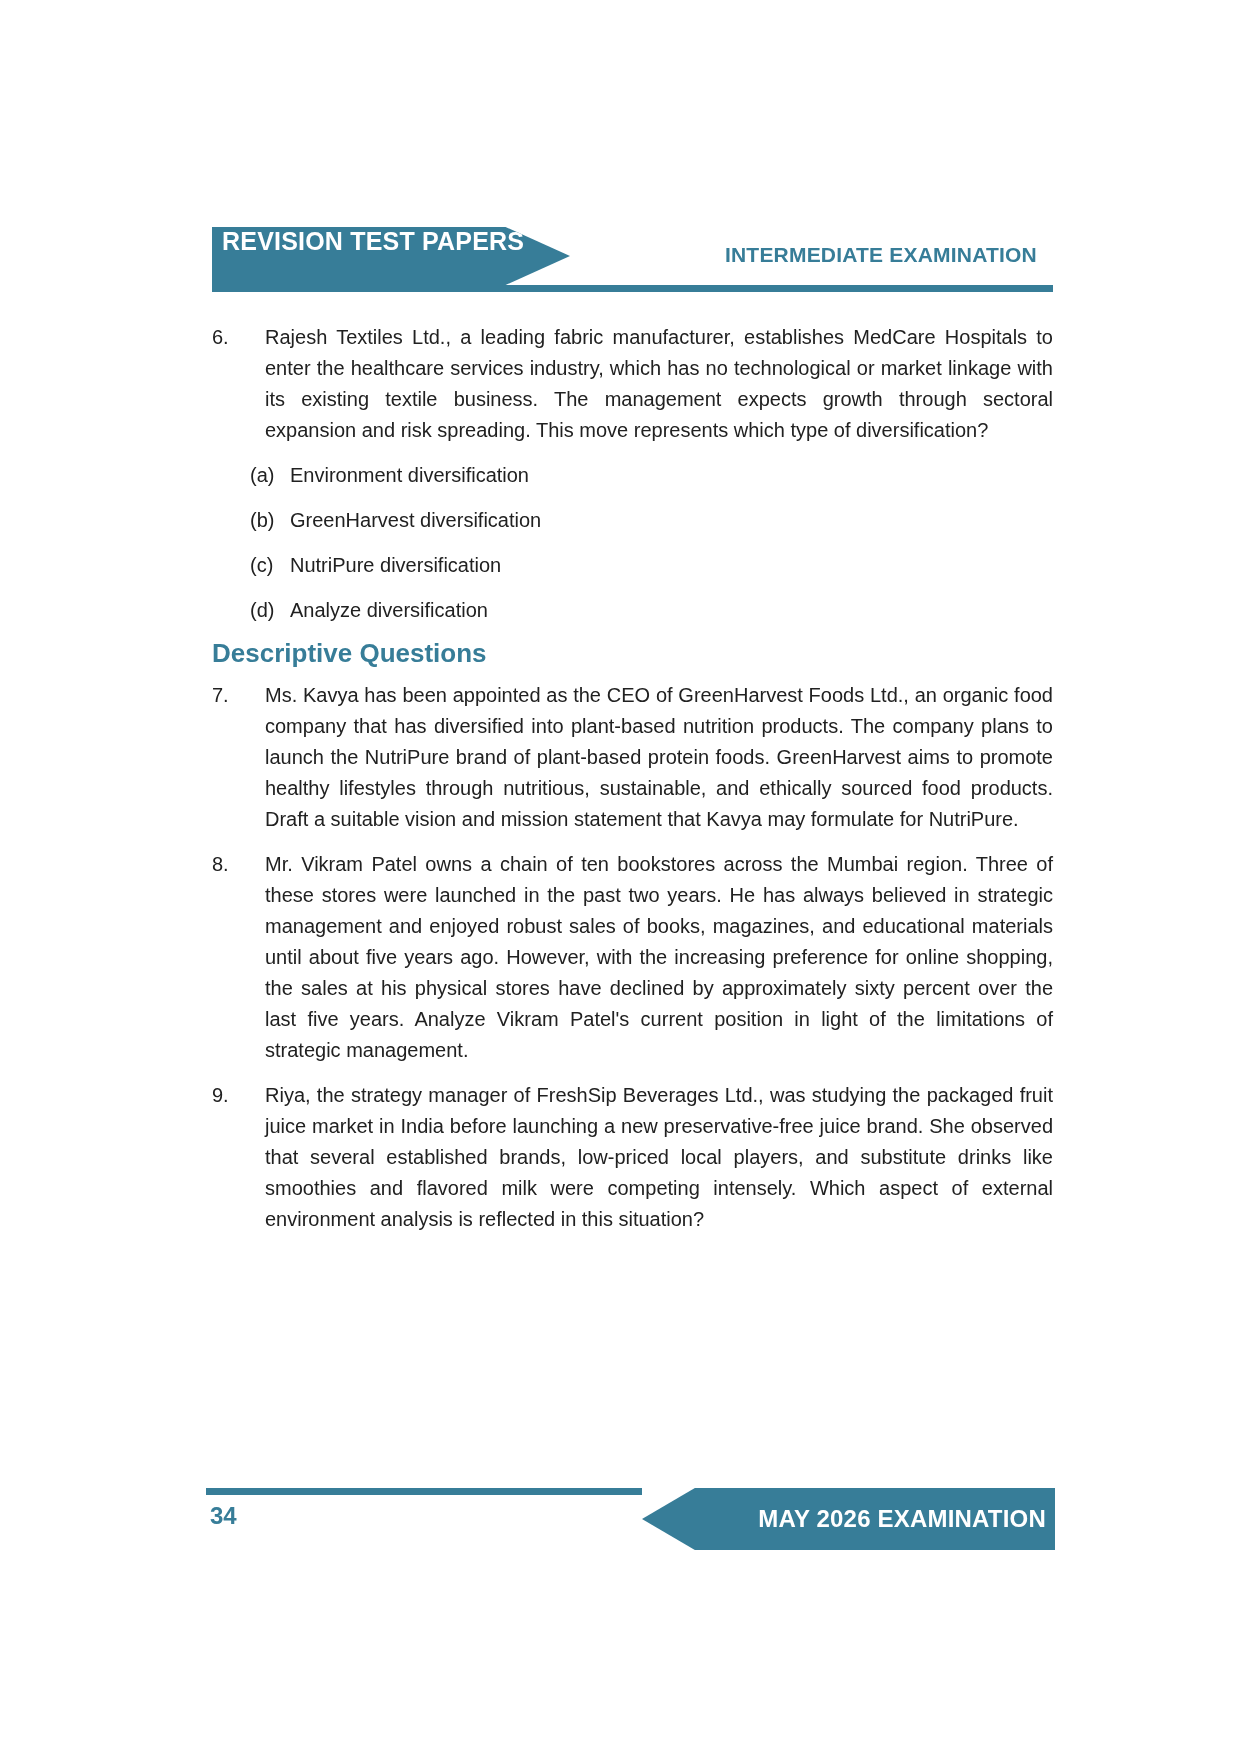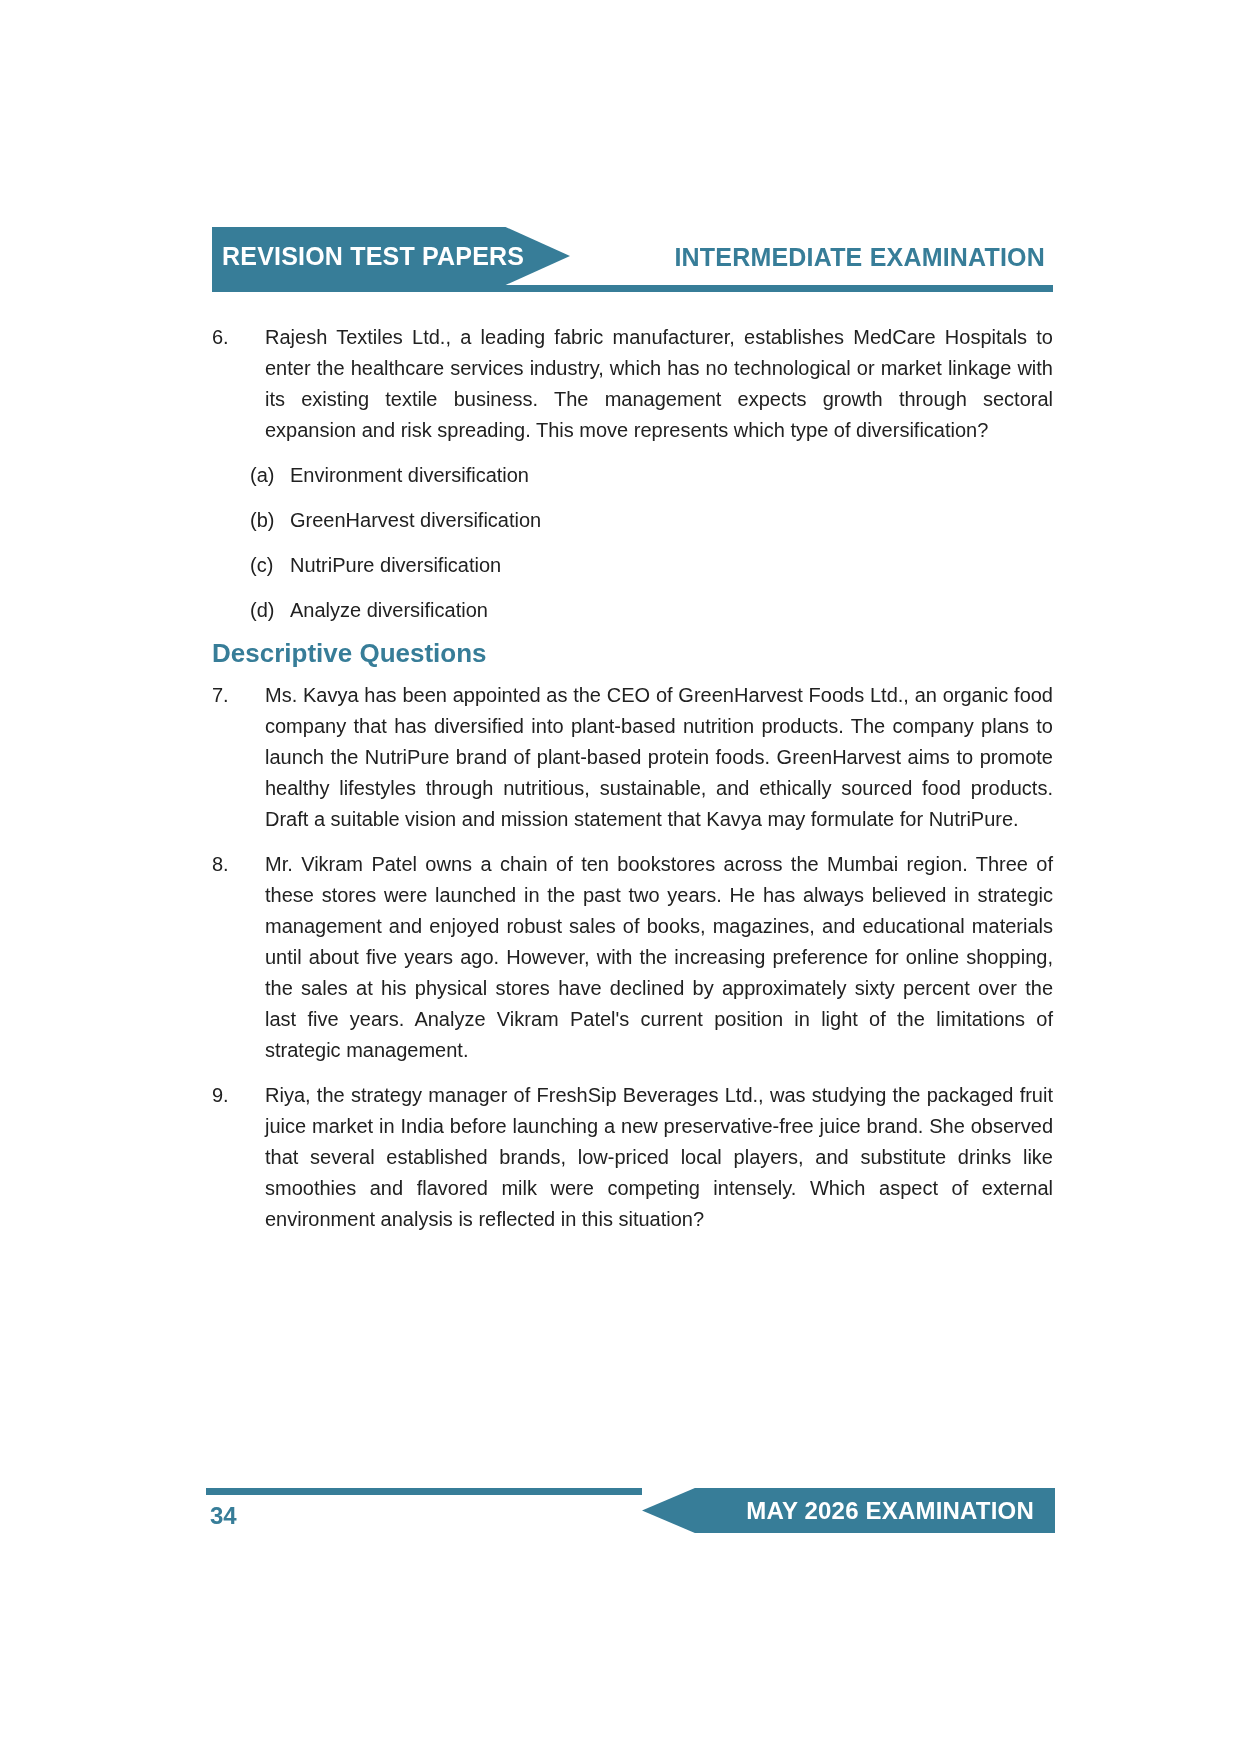--- a/index.html
+++ b/index.html
@@ -11,29 +11,29 @@
     font-family:"Liberation Sans", sans-serif;
     color:var(--text, #212121);
     overflow:hidden;
   }
   
   .header-banner {
     position:absolute; left:212px; top:227px;
     width:358px; height:58px;
     background:var(--accent, #377d98);
     clip-path:polygon(0 0, 82% 0, 100% 50%, 82% 100%, 0 100%);
-    display:flex; align-items:center;
+    display:flex; align-items:flex-start;
     padding-left:10px; box-sizing:border-box;
     color:#ffffff; font-weight:bold; font-size:25px;
     letter-spacing:0.2px;
   }
   .header-title {
-    position:absolute; right:196px; top:243px;
+    position:absolute; right:204px; top:243px;
     color:var(--accent, #377d98);
-    font-weight:bold; font-size:25px;
+    font-weight:bold; font-size:21px;
     letter-spacing:0.2px;
   }
   .header-rule {
     position:absolute; left:212px; top:285px;
     width:841px; height:7px;
     background:var(--accent, #377d98);
   }
   
   .content {
     position:absolute; left:212px; top:322px;
@@ -53,25 +53,25 @@
     line-height:26px;
   }
   
   .footer-rule {
     position:absolute; left:206px; top:1488px;
     width:436px; height:7px;
     background:var(--accent, #377d98);
   }
   .footer-banner {
     position:absolute; left:642px; top:1488px;
-    width:413px; height:45px;
+    width:413px; height:62px;
     background:var(--accent, #377d98);
     clip-path:polygon(12.8% 0, 100% 0, 100% 100%, 12.8% 100%, 0 50%);
     display:flex; align-items:center; justify-content:flex-end;
-    padding-right:21px; box-sizing:border-box;
+    padding-right:9px; box-sizing:border-box;
     color:#ffffff; font-weight:bold; font-size:24px;
     letter-spacing:0.2px;
   }
   .page-number {
     position:absolute; left:210px; top:1502px;
     color:var(--accent, #377d98);
     font-weight:bold; font-size:24px;
   }
 </style>
 </head>

